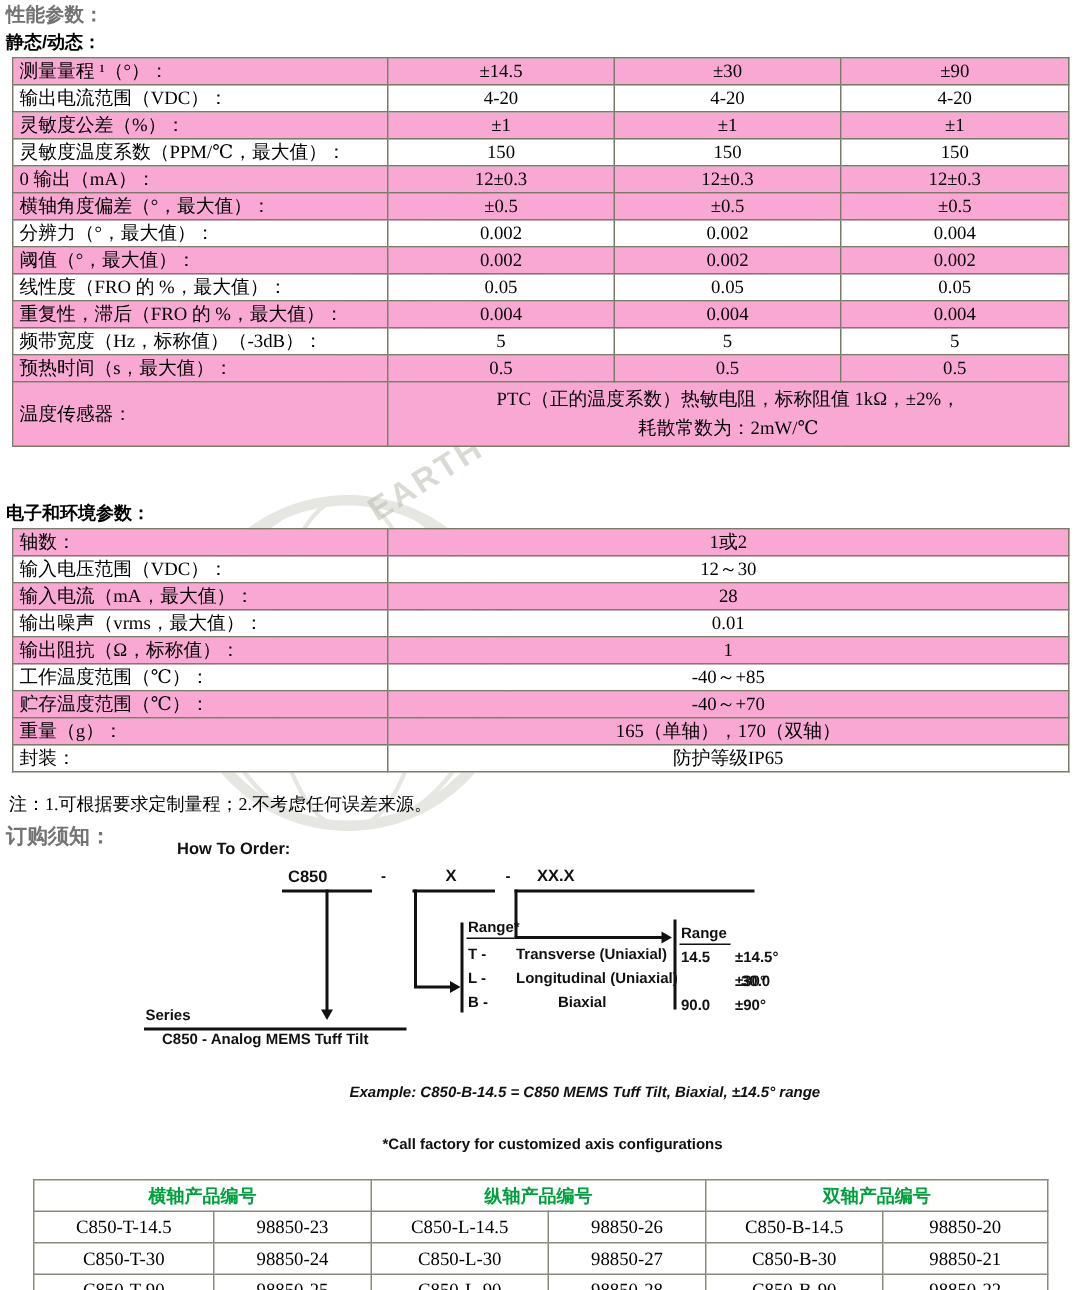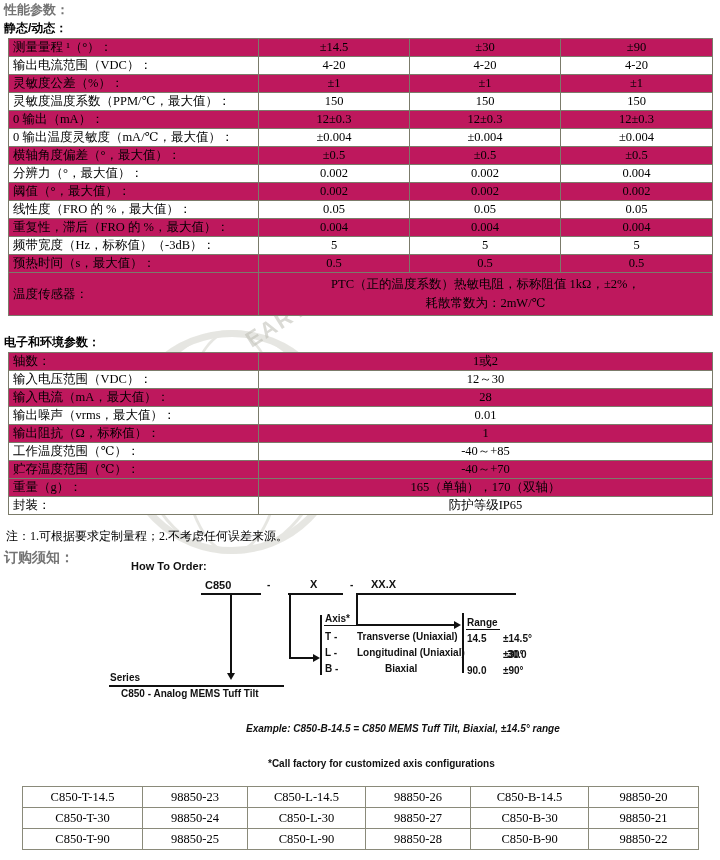--- a/index.html
+++ b/index.html
@@ -84,21 +84,21 @@
     background: transparent;
   }
   .spec-table td {
     border: 1px solid #7b7b6a;
     font-size: 12.5px;
     height: 17px;
     padding: 0 4px;
     line-height: 15px;
     white-space: nowrap;
   }
-  .spec-table tr.odd td { background: #be185d; }
+  .spec-table tr.odd td { background: #f9a8d4; }
   .spec-table tr.even td { background: #ffffff; }
   td.lbl { text-align: left; }
   td.val { text-align: center; }
   td.tall {
     height: 42px;
     text-align: center;
     line-height: 19px;
     white-space: normal;
   }
 
@@ -201,26 +201,20 @@
         <td class="val">150</td>
         <td class="val">150</td>
         <td class="val">150</td>
       </tr>
       <tr class="odd">
         <td class="lbl">0 输出（mA）：</td>
         <td class="val">12±0.3</td>
         <td class="val">12±0.3</td>
         <td class="val">12±0.3</td>
       </tr>
-      <tr class="even">
-        <td class="lbl">0 输出温度灵敏度（mA/℃，最大值）：</td>
-        <td class="val">±0.004</td>
-        <td class="val">±0.004</td>
-        <td class="val">±0.004</td>
-      </tr>
       <tr class="odd">
         <td class="lbl">横轴角度偏差（°，最大值）：</td>
         <td class="val">±0.5</td>
         <td class="val">±0.5</td>
         <td class="val">±0.5</td>
       </tr>
       <tr class="even">
         <td class="lbl">分辨力（°，最大值）：</td>
         <td class="val">0.002</td>
         <td class="val">0.002</td>
@@ -310,21 +304,21 @@
         <td class="lbl">封装：</td>
         <td class="val">防护等级IP65</td>
       </tr>
     </tbody>
 </table>
 
 <div class="note-line" style="left:6px; top:528px;">注：1.可根据要求定制量程；2.不考虑任何误差来源。</div>
 
 <div class="sec-head-green" style="left:4px; top:549px; font-size:14px;">订购须知：</div>
 
-<div id="order-diagram" style="left:13px; top:555px; width:636px; height:225px;">
+<div id="order-diagram" style="left:0px; top:555px; width:636px; height:225px;">
 
   <div class="txt" style="left:118px; top:5px; font-size:11px;">How To Order:</div>
 
   <div class="txt" style="left:192px; top:24px; font-size:11px;">C850</div>
   <div class="ln" style="left:188px; top:38px; width:60px; height:1.5px;"></div>
 
   <div class="txt" style="left:254px; top:24px;">-</div>
 
   <div class="txt" style="left:297px; top:23px; font-size:11px;">X</div>
   <div class="ln" style="left:275px; top:38px; width:55px; height:1.5px;"></div>
@@ -341,21 +335,21 @@
 
   <div class="txt" style="left:97px; top:117px;">Series</div>
   <div class="ln" style="left:96px; top:130px; width:175px; height:1.5px;"></div>
   <div class="txt" style="left:108px; top:133px;">C850 - Analog MEMS Tuff Tilt</div>
 
   <div class="ln" style="left:276px; top:38px; width:1.5px; height:65px;"></div>
   <div class="ln" style="left:276px; top:102px; width:26px; height:1.5px;"></div>
   <div class="arrow-right" style="left:300px; top:99px;"></div>
 
   <div class="ln" style="left:307px; top:60px; width:1.5px; height:60px;"></div>
-  <div class="txt" style="left:312px; top:58px;">Axis*</div>
+  <div class="txt" style="left:312px; top:58px;">Range*</div>
   <div class="ln" style="left:311px; top:70px; width:32px; height:1px;"></div>
   <div id="axis-options">
       <div class="txt" style="left: 312px; top: 76px;">T -</div>
       <div class="txt" style="left: 344px; top: 76px;">Transverse (Uniaxial)</div>
       <div class="txt" style="left: 312px; top: 92px;">L -</div>
       <div class="txt" style="left: 344px; top: 92px;">Longitudinal (Uniaxial)</div>
       <div class="txt" style="left: 312px; top: 108px;">B -</div>
       <div class="txt" style="left: 344px; top: 108px; margin-left: 28px;">Biaxial</div>
     </div>
 
@@ -383,20 +377,25 @@
   <colgroup>
     <col style="width:120px">
       <col style="width:105px">
     <col style="width:118px">
       <col style="width:105px">
     <col style="width:118px">
       <col style="width:110px">
   </colgroup>
   <tbody id="pn-body">
       <tr>
+        <td class="hdr" colspan="2">横轴产品编号</td>
+        <td class="hdr" colspan="2">纵轴产品编号</td>
+        <td class="hdr" colspan="2">双轴产品编号</td>
+      </tr>
+      <tr>
         <td>C850-T-14.5</td>
         <td>98850-23</td>
         <td>C850-L-14.5</td>
         <td>98850-26</td>
         <td>C850-B-14.5</td>
         <td>98850-20</td>
       </tr>
       <tr>
         <td>C850-T-30</td>
         <td>98850-24</td>

